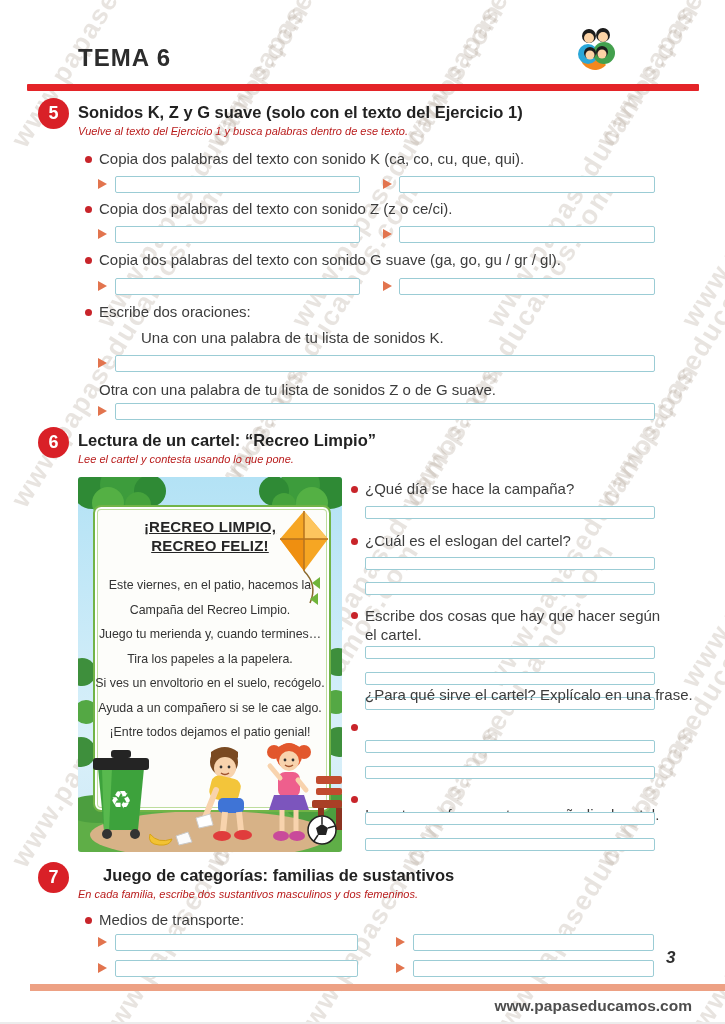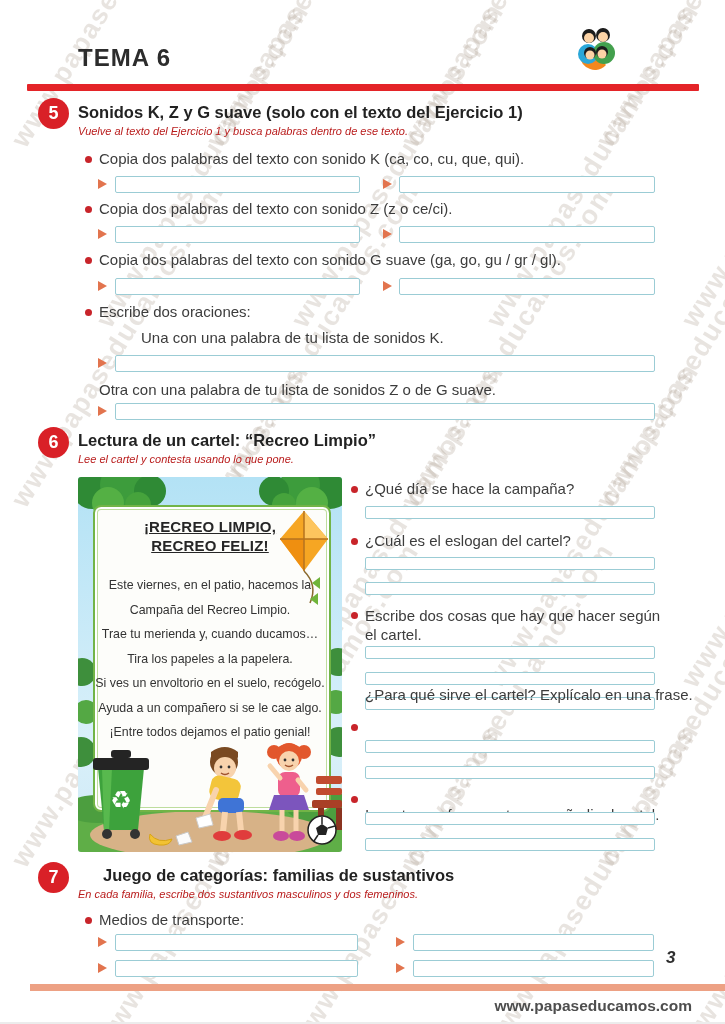--- a/index.html
+++ b/index.html
@@ -174,21 +174,21 @@
     </svg>
 
     <div class="pcard"></div>
     <div class="ptitle">
       <div>¡RECREO LIMPIO,</div>
       <div>RECREO FELIZ!</div>
     </div>
     <div class="plines">
       <div class="pline">Este viernes, en el patio, hacemos la</div>
       <div class="pline">Campaña del Recreo Limpio.</div>
-      <div class="pline">Trae tu merienda y, cuando ducamos…</div>
+      <div class="pline">Juego tu merienda y, cuando termines…</div>
       <div class="pline">Tira los papeles a la papelera.</div>
       <div class="pline">Si ves un envoltorio en el suelo, recógelo.</div>
       <div class="pline">Ayuda a un compañero si se le cae algo.</div>
       <div class="pline">¡Entre todos dejamos el patio genial!</div>
     </div>
 
     <svg class="abs" style="left:188px;top:30px;z-index:3;" width="70" height="100" viewBox="0 0 70 100">
       <polygon points="38,4 62,32 38,64 14,32" fill="#f6a623"></polygon>
       <polygon points="38,4 62,32 38,32" fill="#fdc55e"></polygon>
       <polygon points="38,32 14,32 38,64" fill="#ef8f10"></polygon>

